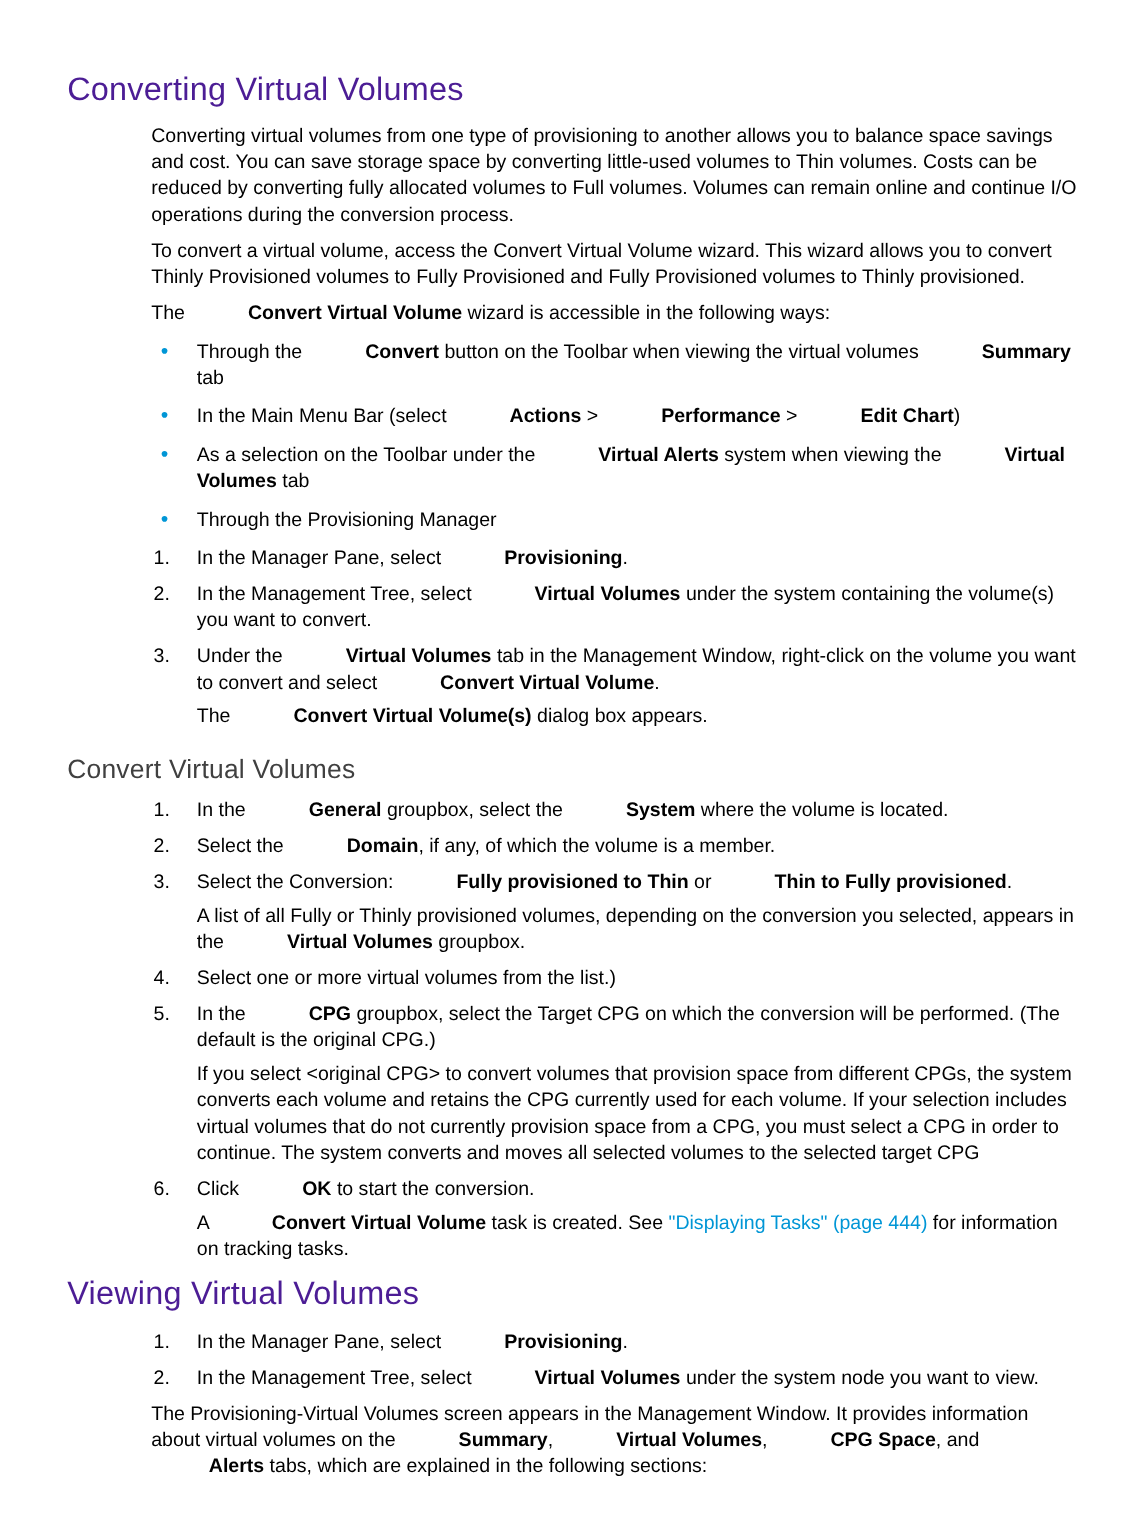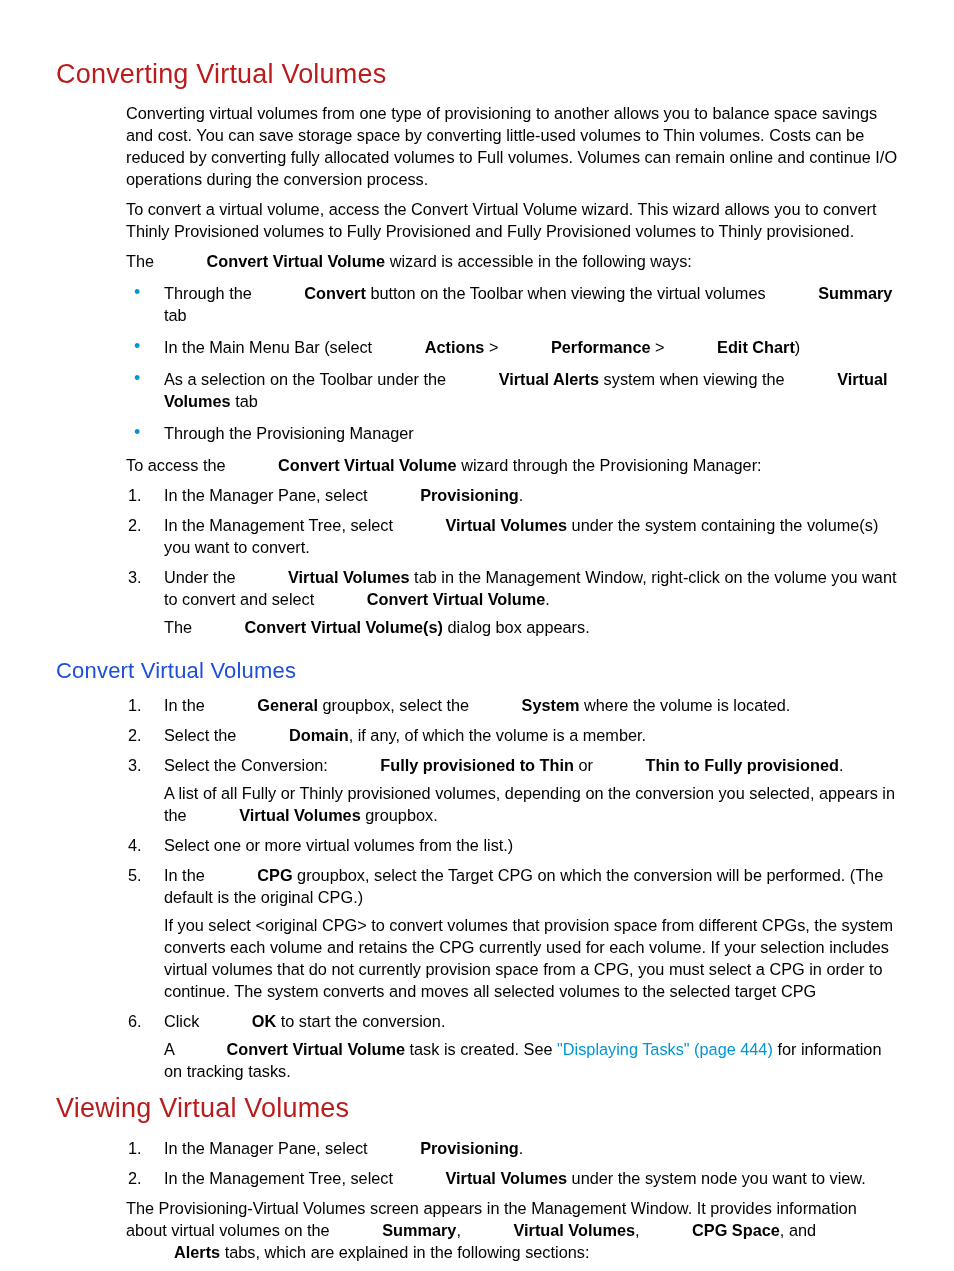--- a/index.html
+++ b/index.html
@@ -9,29 +9,29 @@
     color: #000;
     background: #fff;
     margin: 0;
     padding: 56px 56px 30px 56px;
     width: 954px;
     box-sizing: border-box;
   }
   h1 {
     font-family: "Trebuchet MS", "Segoe UI Light", Arial, sans-serif;
     font-weight: 300;
-    color: #b91c1c;
+    color: #4c1d95;
     font-size: 27px;
     margin: 0 0 10px 0;
     letter-spacing: 0.2px;
   }
   h2 {
     font-family: "Trebuchet MS", "Segoe UI Light", Arial, sans-serif;
     font-weight: 300;
-    color: #1d4ed8;
+    color: #404040;
     font-size: 22px;
     margin: 18px 0 6px 0;
     letter-spacing: 0.2px;
   }
   .body-indent {
     margin-left: 70px;
   }
   p {
     margin: 8px 0;
   }
@@ -99,23 +99,20 @@
     </li>
     <li>
       <span>In the Main Menu Bar (select </span><span class="b">Actions</span><span> &gt; </span><span class="b">Performance</span><span> &gt; </span><span class="b">Edit Chart</span><span>)</span>
     </li>
     <li>
       <span>As a selection on the Toolbar under the </span><span class="b">Virtual Alerts</span><span> system when viewing the </span><span class="b">Virtual Volumes</span><span> tab</span>
     </li>
     <li>Through the Provisioning Manager</li>
   </ul>
 
-  <p>
-    <span>To access the </span><span class="b">Convert Virtual Volume</span><span> wizard through the Provisioning Manager:</span>
-  </p>
 
   <ol class="numbers">
     <li>
       <span>In the Manager Pane, select </span><span class="b">Provisioning</span><span>.</span>
     </li>
     <li>
       <span>In the Management Tree, select </span><span class="b">Virtual Volumes</span><span> under the system containing the volume(s) you want to convert.</span>
     </li>
     <li>
       <span>Under the </span><span class="b">Virtual Volumes</span><span> tab in the Management Window, right-click on the volume you want to convert and select </span><span class="b">Convert Virtual Volume</span><span>.</span>

